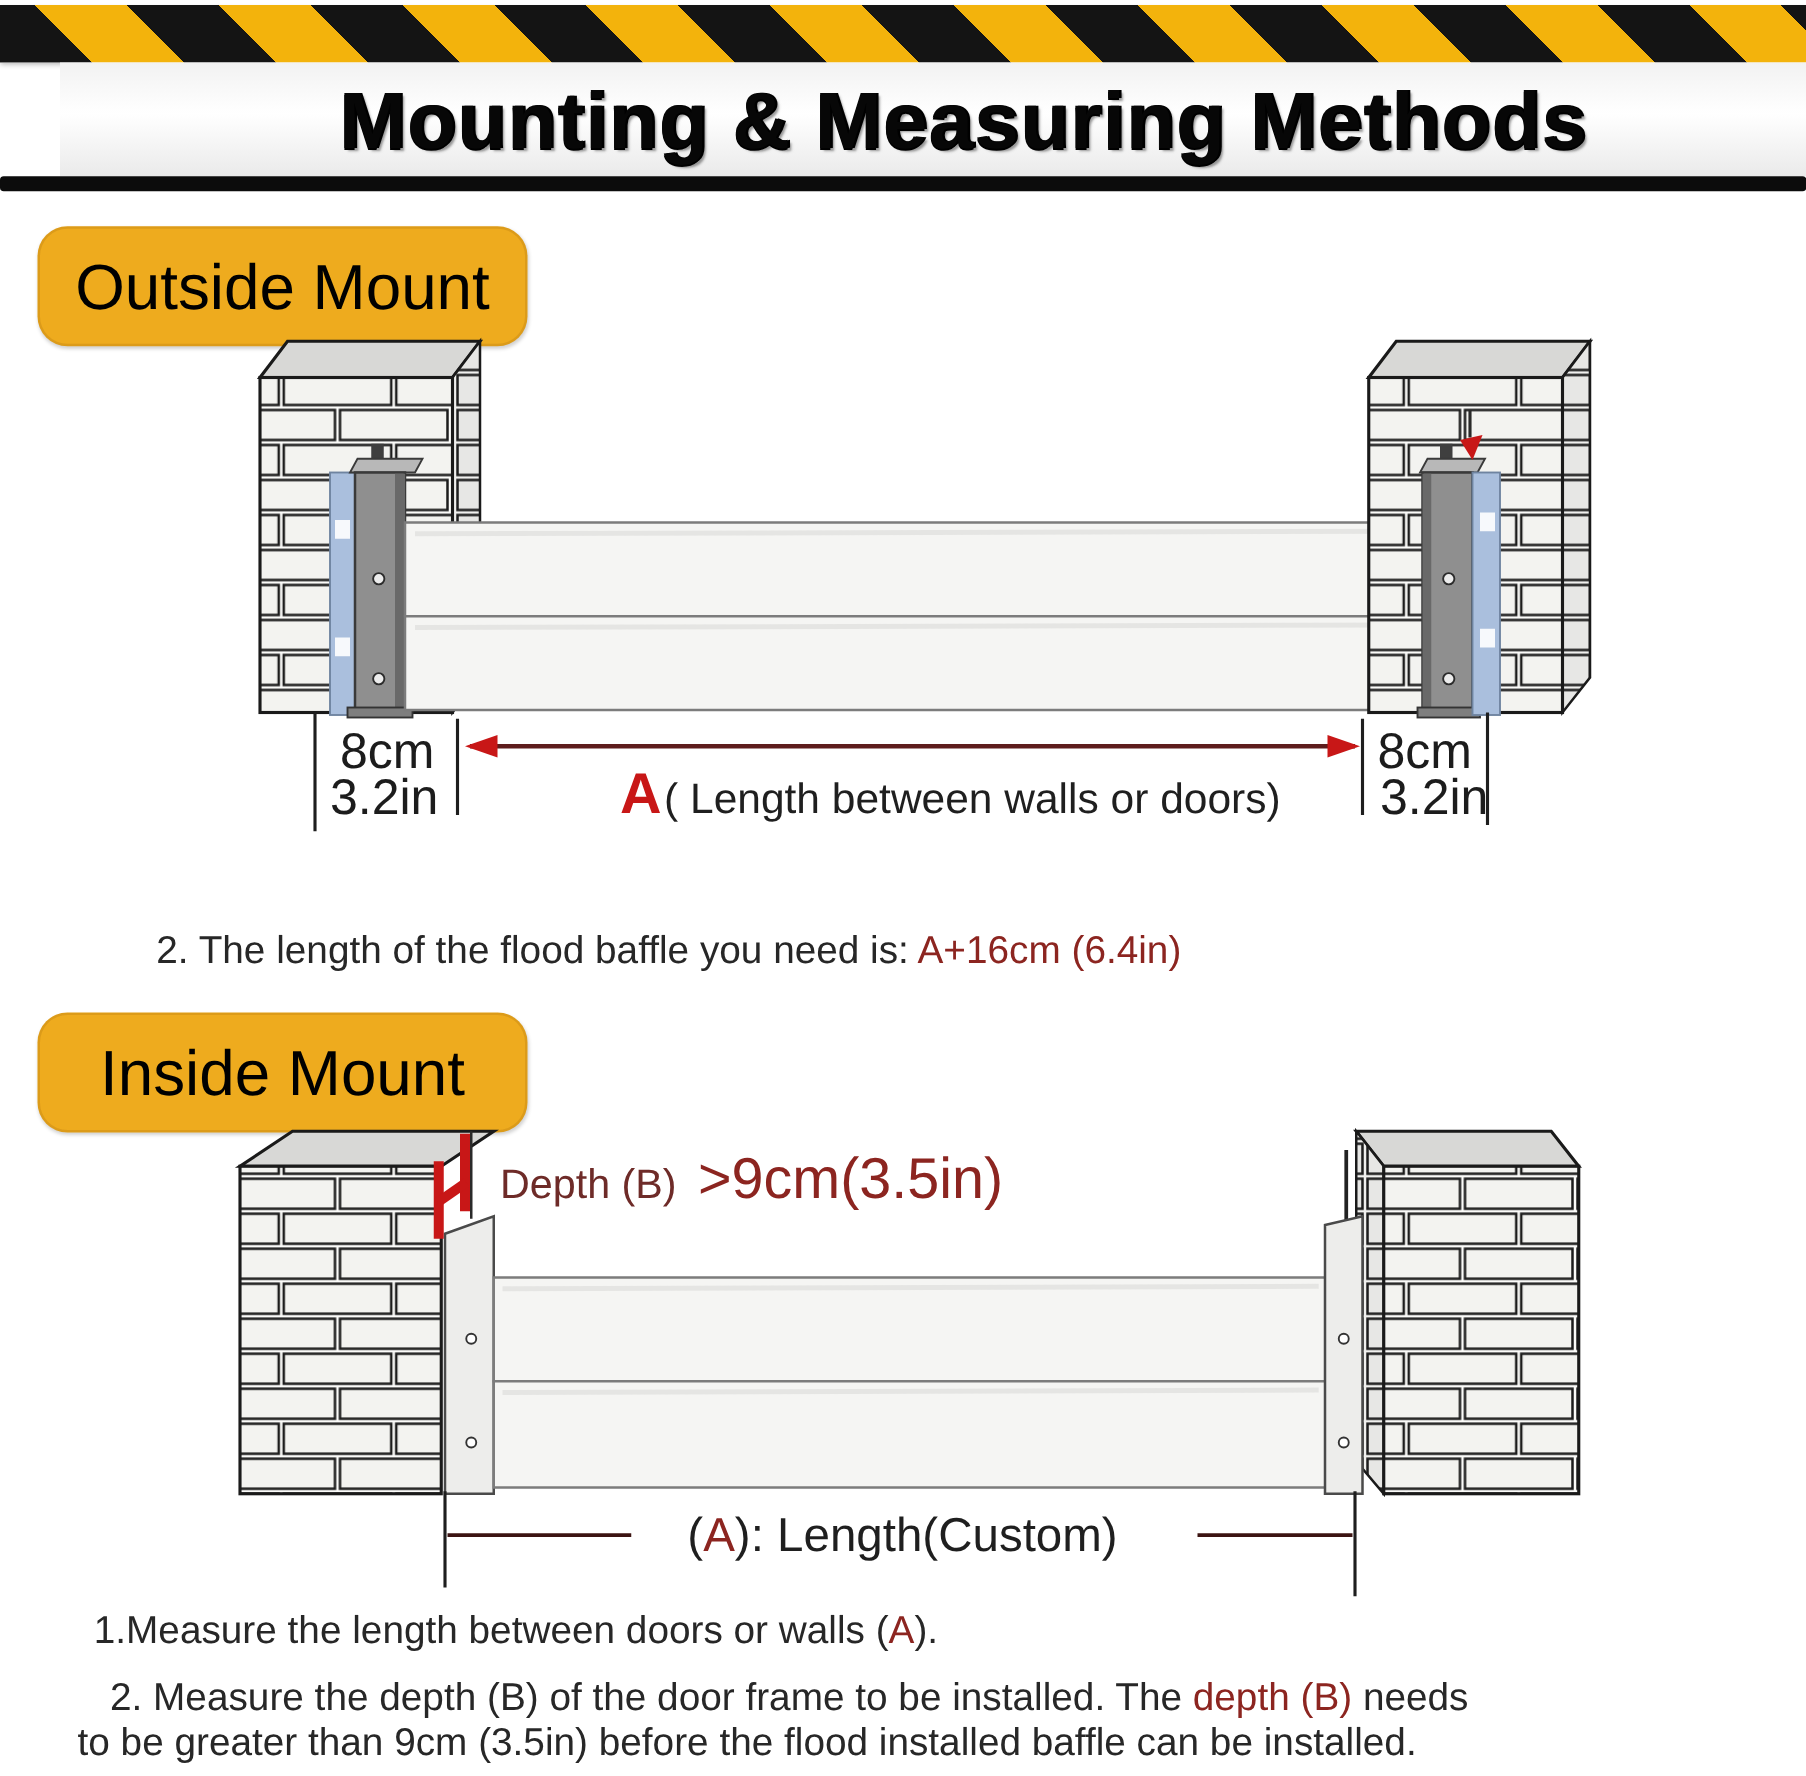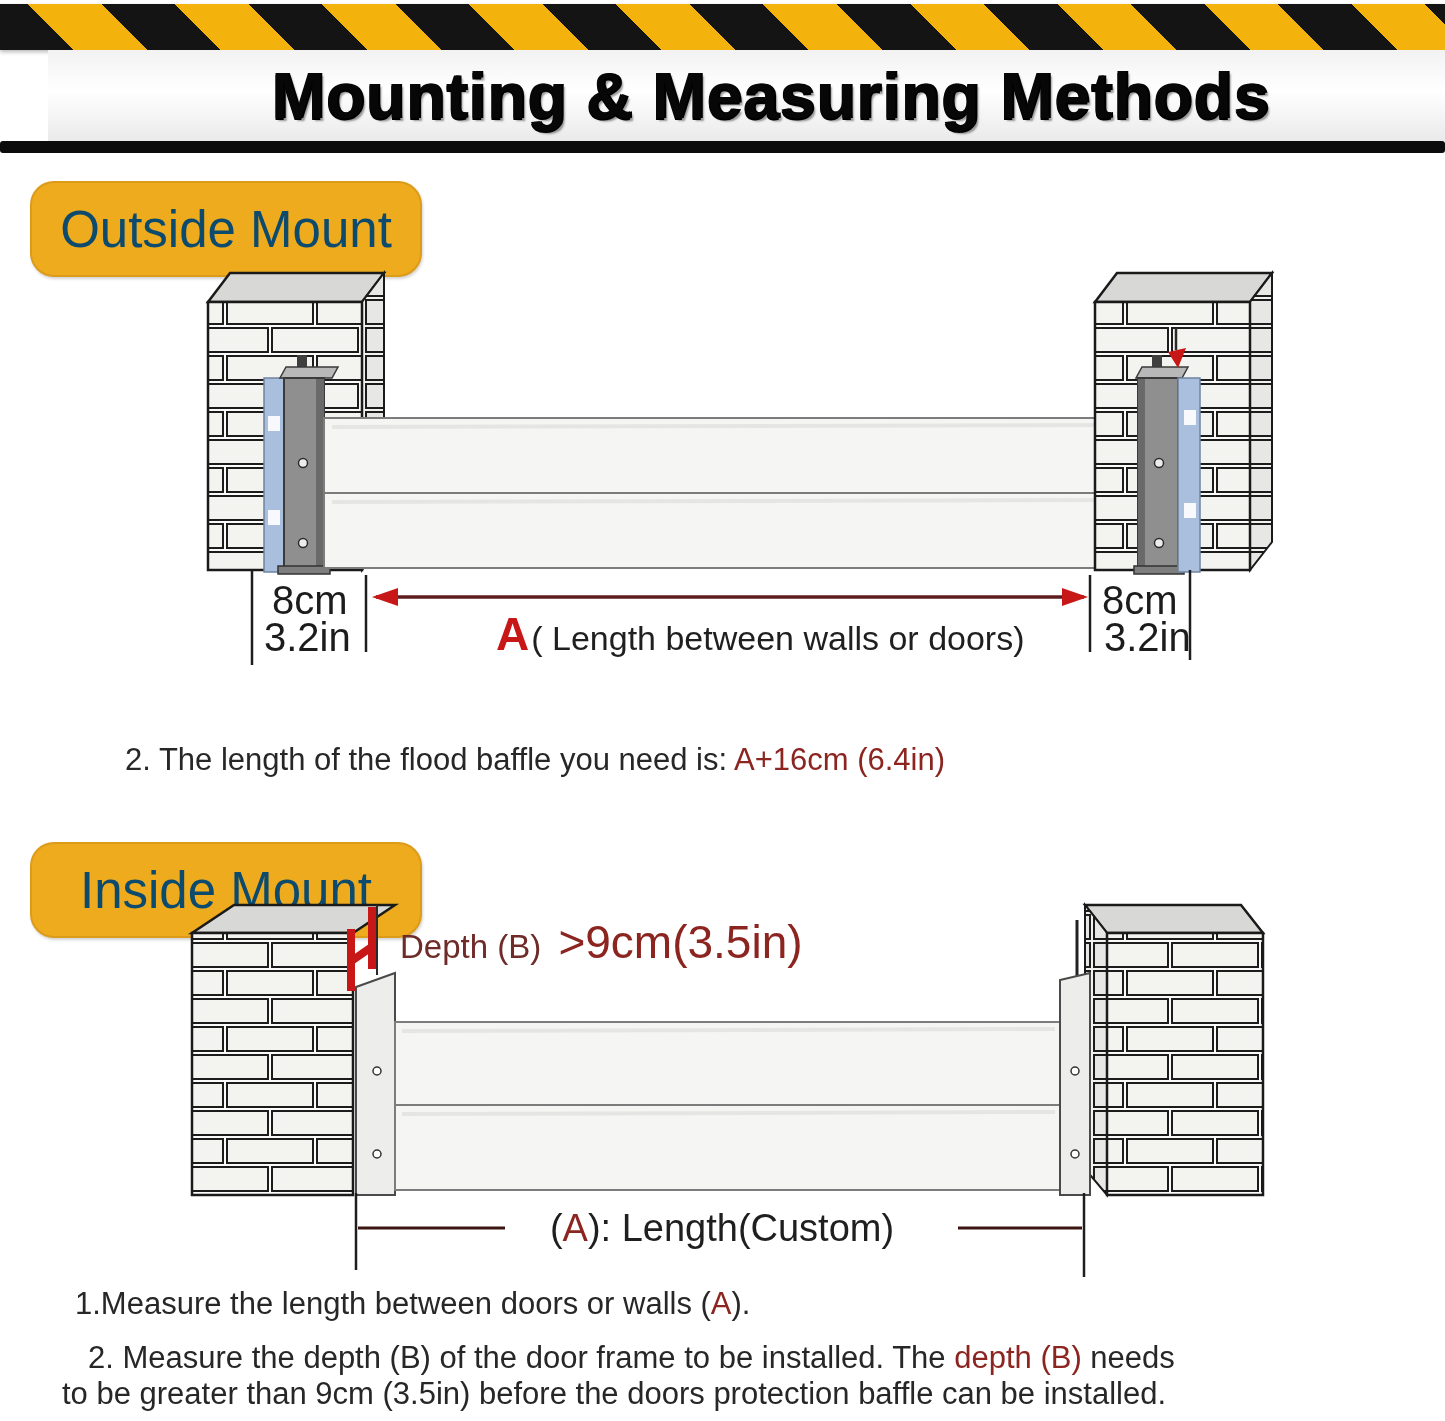--- a/index.html
+++ b/index.html
@@ -29,25 +29,25 @@
   .title-bar {
     position:absolute; left:0; top:141px; width:1445px; height:12px;
     background:#0c0c0c; border-radius:3px;
   }
 
   
   .badge {
     position:absolute; left:30px; width:392px; height:96px;
     background:var(--badge_yellow); border-radius:24px;
     display:flex; align-items:center; justify-content:center;
-    font-size:51px; color:#0c4a6e;
+    font-size:51px; color:#000000;
     box-shadow:inset 0 0 0 2px rgba(120,70,0,.15), 1px 2px 3px rgba(0,0,0,.18);
   }
   .badge-outside { top:181px; }
-  .badge-inside  { top:810px;margin-top:32px; }
+  .badge-inside  { top:810px; }
 
   .diagram { position:absolute; left:0; }
   #diagram-outside { top:270px; }
   #diagram-inside  { top:885px; }
   svg text { font-family:"Liberation Sans", sans-serif; fill:#1f1f1f; }
   .dim-text { font-size:40px; fill:#1c1c1c; }
 
   
   .step-line {
     position:absolute; font-size:31px; color:#272727; white-space:pre;
@@ -221,15 +221,15 @@
       <line x1="356" y1="308" x2="356" y2="385" stroke="#1e1e1e" stroke-width="2.5"></line>
       <line x1="1084" y1="308" x2="1084" y2="392" stroke="#1e1e1e" stroke-width="2.5"></line>
       <line x1="358" y1="343" x2="505" y2="343" stroke="#3c1412" stroke-width="3"></line>
       <line x1="958" y1="343" x2="1082" y2="343" stroke="#3c1412" stroke-width="3"></line>
       <text x="722" y="356" text-anchor="middle" font-size="38"><tspan fill="#1f1f1f">(</tspan><tspan style="fill:var(--maroon)">A</tspan><tspan fill="#1f1f1f">): Length(Custom)</tspan></text>
     </g>
   </svg>
 
   <div class="step-line" id="in-step1"><span>1.Measure the length between doors or walls (</span><span class="hl">A</span><span>).</span></div>
   <div class="step-line" id="in-step2"><span>2. Measure the depth (B) of the door frame to be installed. The </span><span class="hl">depth (B)</span><span> needs</span></div>
-  <div class="step-line" id="in-step3"><span>to be greater than 9cm (3.5in) before the doors protection baffle can be installed.</span></div>
+  <div class="step-line" id="in-step3"><span>to be greater than 9cm (3.5in) before the flood installed baffle can be installed.</span></div>
 
 </div>
 
 </body></html>

